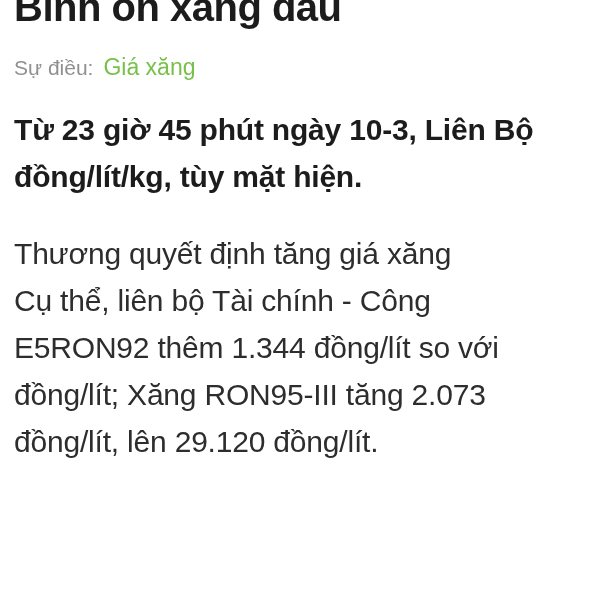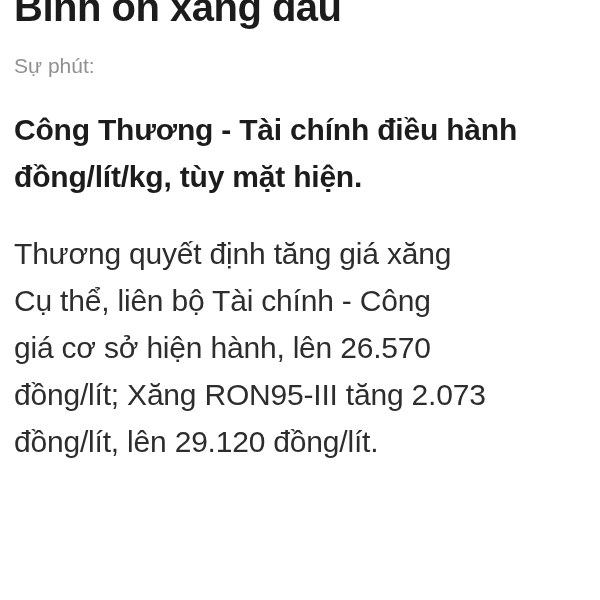--- a/index.html
+++ b/index.html
@@ -64,29 +64,30 @@
   }
 </style>
 </head>
 <body>
 
 <div class="article">
 
   <h1 class="article-title">Bình ổn xăng dầu</h1>
 
   <div class="event-row">
-    <span class="event-label">Sự phút:</span>
+    <span class="event-label">Sự điều:</span>
+    <a class="event-tag">Giá xăng</a>
   </div>
 
   <p class="lead">
-    <span class="line">Công Thương - Tài chính điều hành</span>
+    <span class="line">Từ 23 giờ 45 phút ngày 10-3, Liên Bộ</span>
     <span class="line">đồng/lít/kg, tùy mặt hiện.</span>
   </p>
 
   <p class="body-para">
     <span class="line">Thương quyết định tăng giá xăng</span>
     <span class="line">Cụ thể, liên bộ Tài chính - Công</span>
-    <span class="line">giá cơ sở hiện hành, lên 26.570</span>
+    <span class="line">E5RON92 thêm 1.344 đồng/lít so với</span>
     <span class="line">đồng/lít; Xăng RON95-III tăng 2.073</span>
     <span class="line">đồng/lít, lên 29.120 đồng/lít.</span>
   </p>
 
 </div>
 
 </body></html>

